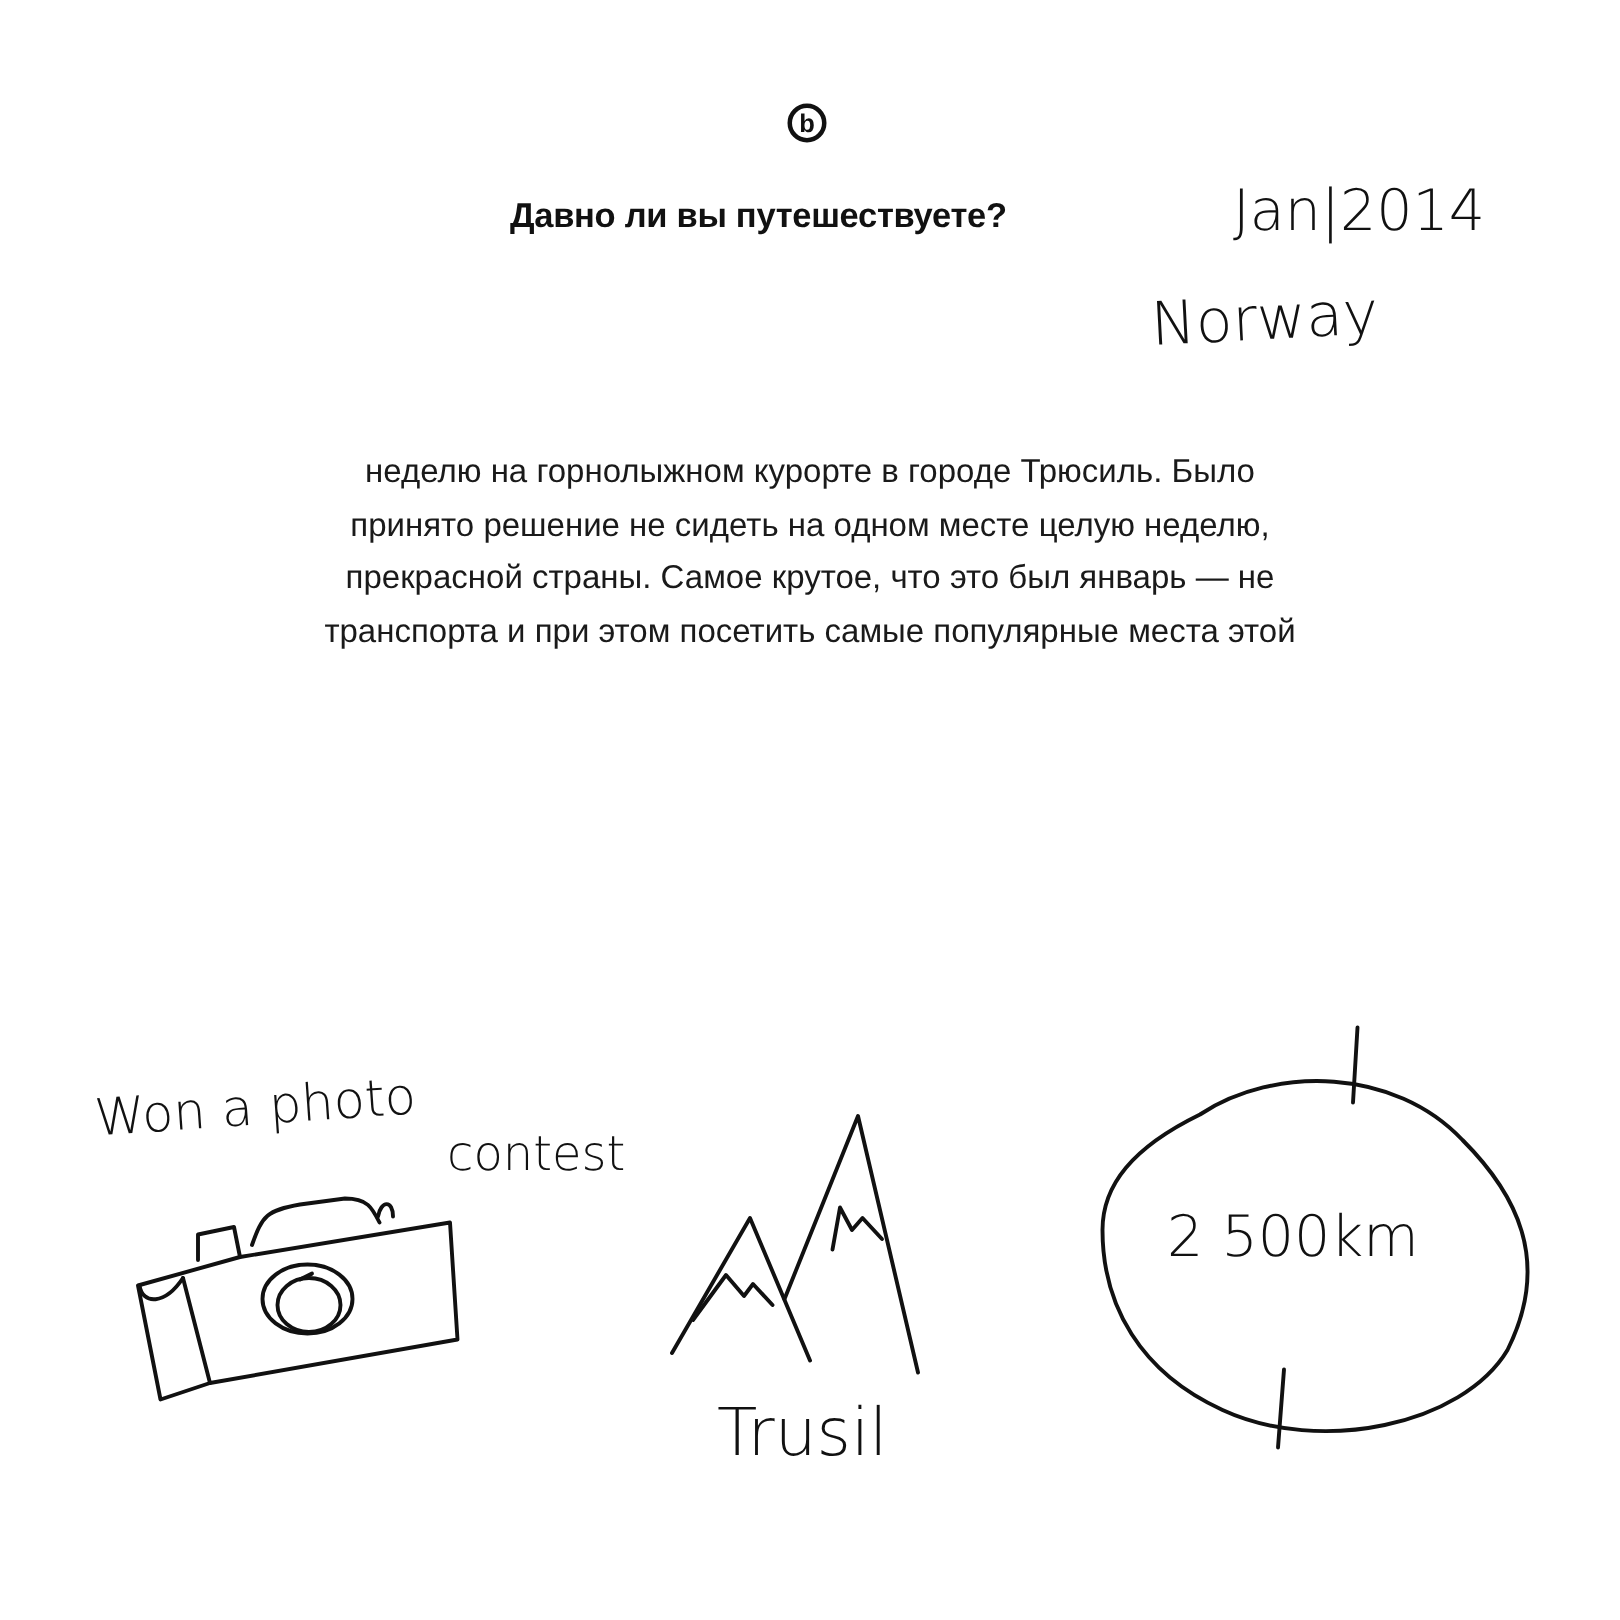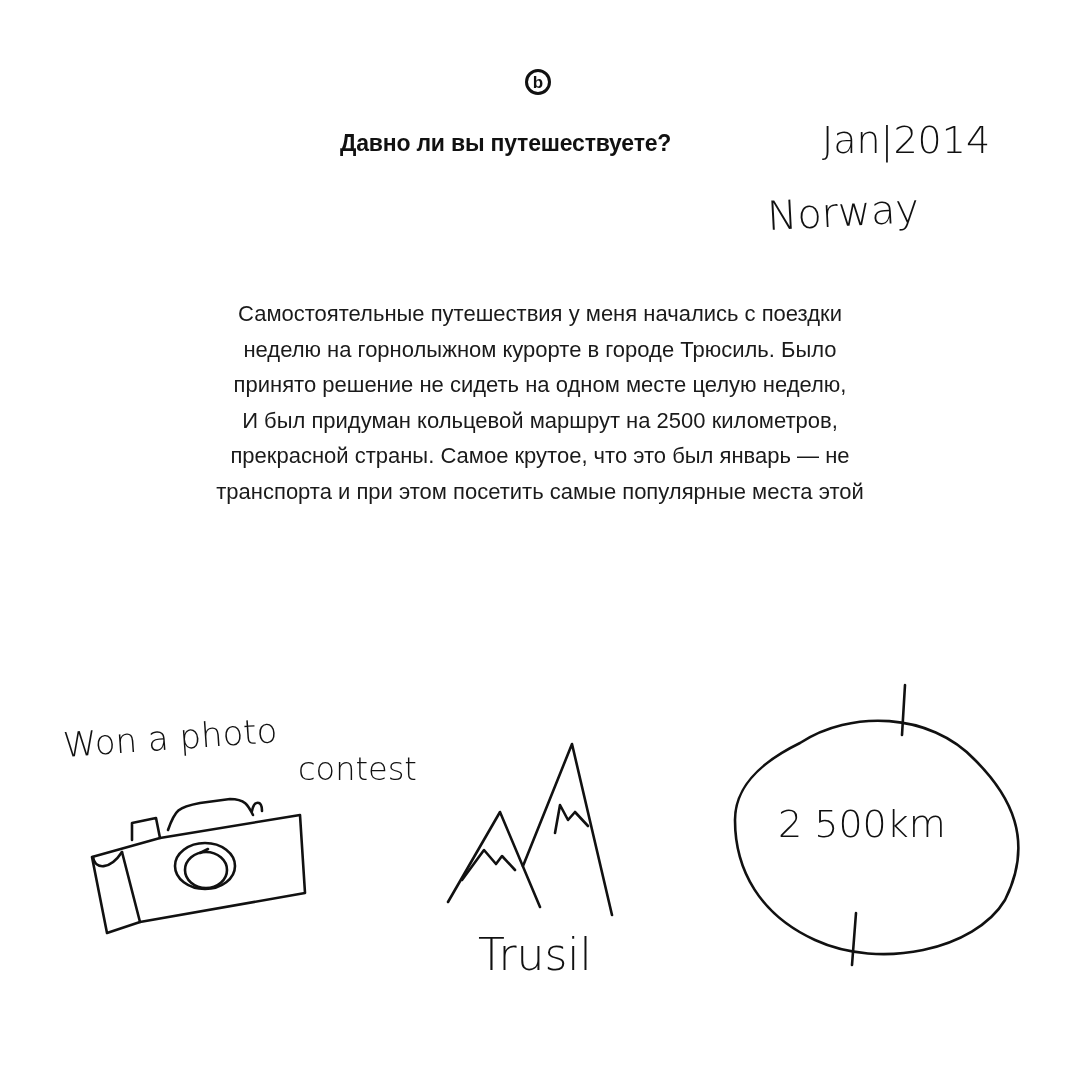--- a/index.html
+++ b/index.html
@@ -14,24 +14,22 @@
 </head>
 <body>
 
 <div class="logo">
     <span>b</span>
   </div>
 
 <div class="question">Давно ли вы путешествуете?</div>
 
 <div class="body-text">
-  <span class="line">Самостоятельные путешествия у меня начались с поездки</span>
   <span class="line">неделю на горнолыжном курорте в городе Трюсиль. Было</span>
   <span class="line">принято решение не сидеть на одном месте целую неделю,</span>
-  <span class="line">И был придуман кольцевой маршрут на 2500 километров,</span>
   <span class="line">прекрасной страны. Самое крутое, что это был январь — не</span>
   <span class="line">транспорта и при этом посетить самые популярные места этой</span>
 </div>
 
 <svg class="sketch" width="1080" height="1080" viewBox="0 0 1080 1080">
   <g stroke="#111" stroke-width="2.6" fill="none" stroke-linecap="round" stroke-linejoin="round">
 
     <text class="hand" x="822" y="153" font-size="38" stroke="none">Jan|2014</text>
     <text class="hand" x="768" y="230" font-size="40" stroke="none" transform="rotate(-3 768 230)">Norway</text>
     <text class="hand" x="64" y="757" font-size="34" stroke="none" transform="rotate(-4 64 757)">Won a photo</text>

